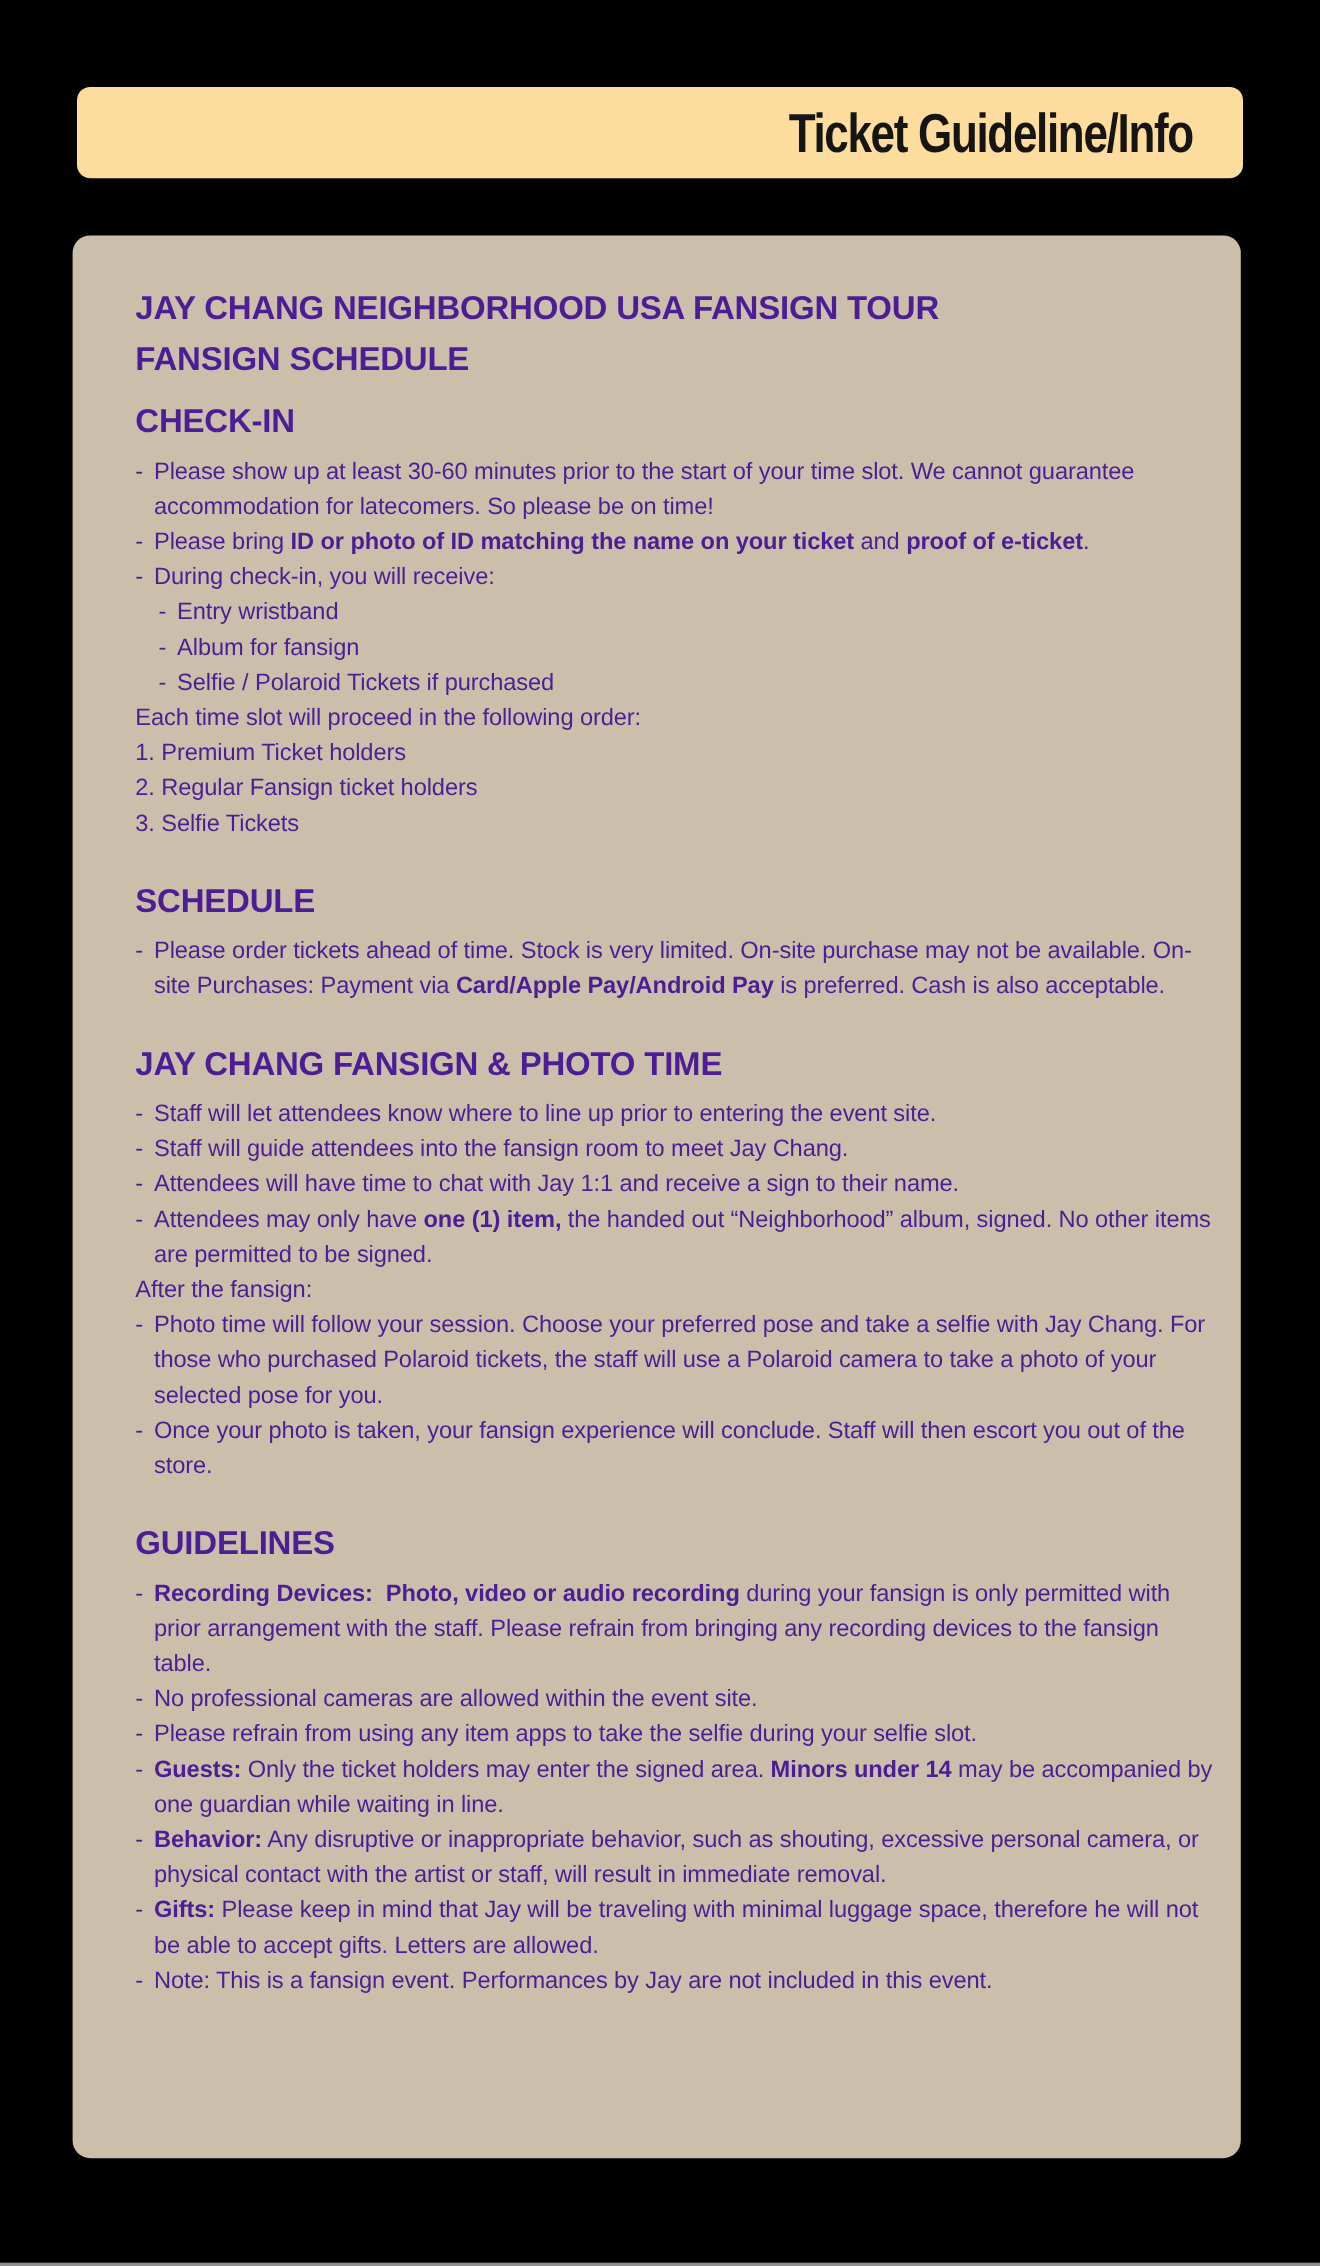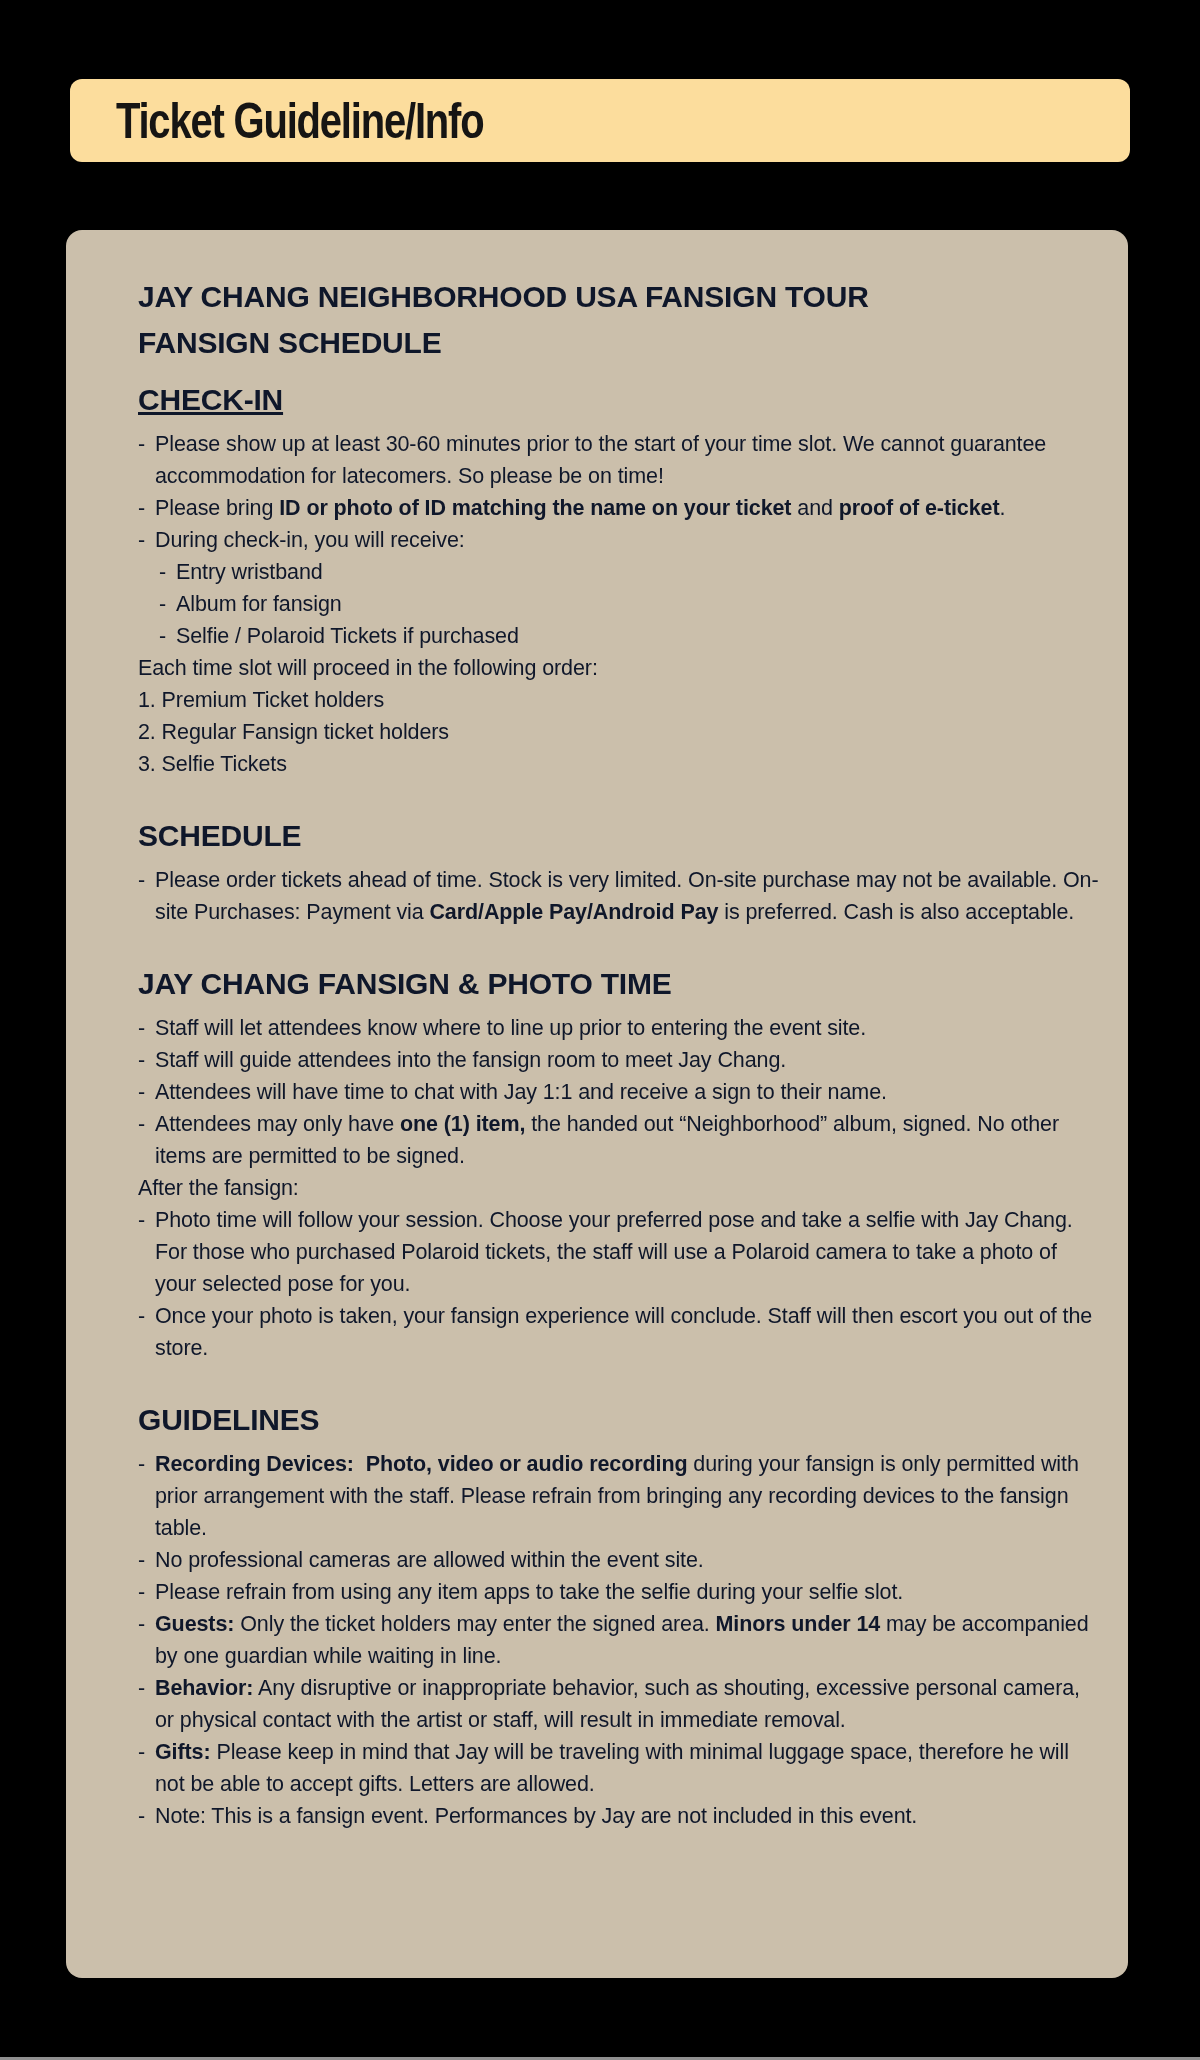--- a/index.html
+++ b/index.html
@@ -9,57 +9,57 @@
     position: relative;
     overflow: hidden;
     font-family: "Liberation Sans", sans-serif;
   }
   .banner {
     position: absolute;
     top: 79px; left: 70px;
     width: 1060px; height: 83px;
     background: #fcdd9d;
     border-radius: 12px;
-    display: flex; align-items: center; justify-content: flex-start;
+    display: flex; align-items: center; justify-content: flex-end;
   }
   .banner-text {
     font-size: 50px;
     font-weight: 700;
     color: #161514;
     letter-spacing: -1.5px;
     white-space: nowrap;
     transform: scaleX(0.8);
     transform-origin: center;
   }
   .card {
     position: absolute;
-    top: 230px; left: 66px;
+    top: 214px; left: 66px;
     width: 1062px; height: 1748px;
     box-sizing: border-box;
     background: #cbbfab;
     border-radius: 16px;
-    padding: 44px 26px 28px 72px;
-    color: #0f172a;
+    padding: 44px 26px 28px 57px;
+    color: #4c1d95;
     overflow: hidden;
   }
   .card-title { margin-bottom: 2px; }
   .title-line {
     font-size: 30px;
     font-weight: 700;
     line-height: 46px;
     letter-spacing: -0.2px;
   }
   .sec-heading {
     font-size: 30px;
     font-weight: 700;
     line-height: 36px;
     letter-spacing: -0.2px;
     margin: 38px 0 10px 0;
   }
-  #sections section:first-child .sec-heading { margin-top: 16px; text-decoration: underline; }
+  #sections section:first-child .sec-heading { margin-top: 16px; }
   .item {
     display: flex;
     font-size: 21.5px;
     line-height: 32px;
     letter-spacing: -0.1px;
   }
   .item .dash { flex: 0 0 17px; }
   .item.subbullet { margin-left: 21px; }
   .item .txt { flex: 1; white-space: pre-wrap; }
   .item .txt b { font-weight: 700; }

